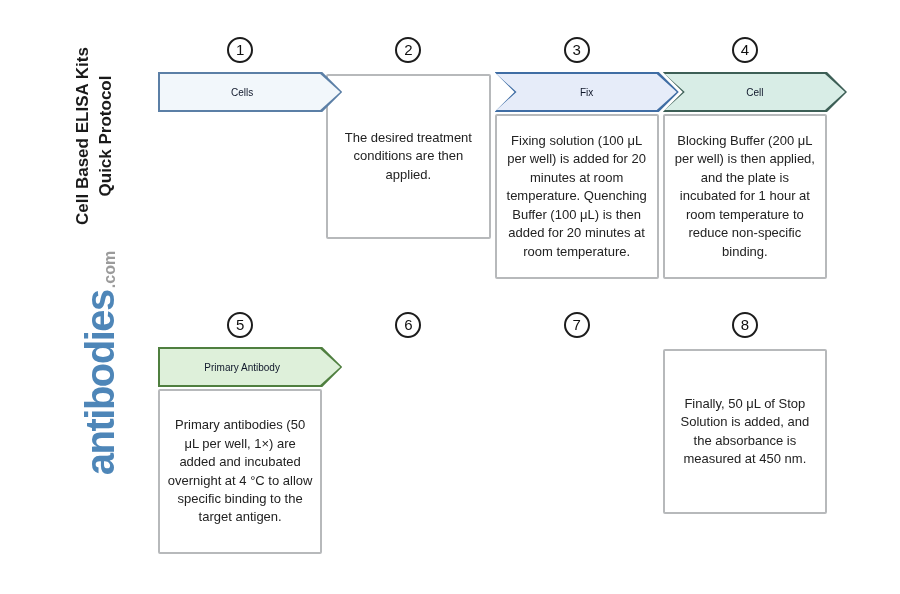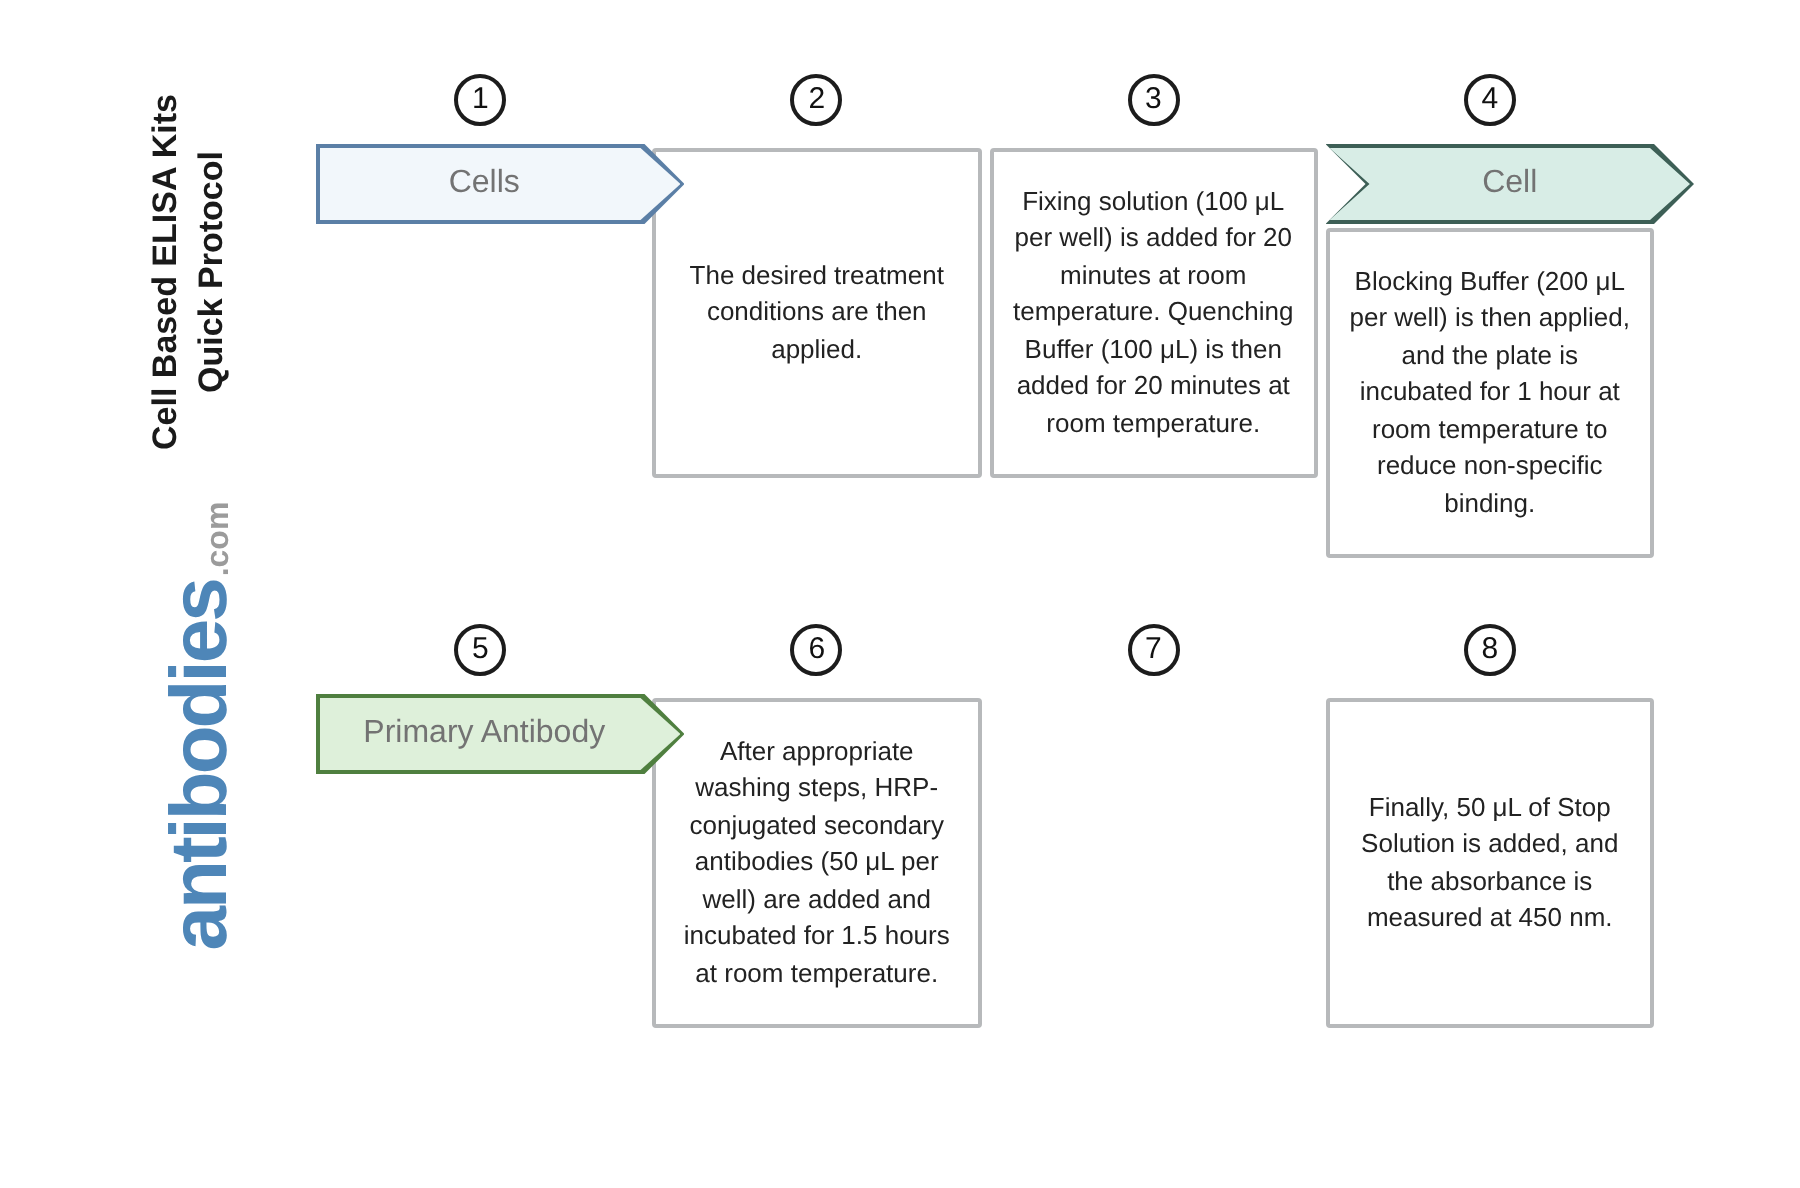--- a/index.html
+++ b/index.html
@@ -43,21 +43,21 @@
   .arrow-inner{
     position:absolute;inset:2px;background:var(--fill,#eee);
     clip-path:polygon(20px 50%,0 0,calc(100% - 20px) 0,100% 50%,calc(100% - 20px) 100%,0 100%);
   }
   .arrow.first .arrow-outer,
   .arrow.first .arrow-inner{
     clip-path:polygon(0 0,calc(100% - 20px) 0,100% 50%,calc(100% - 20px) 100%,0 100%);
   }
   .arrow-label{
     position:absolute;inset:0;display:flex;align-items:center;justify-content:center;
-    padding:0 20px 0 20px;font-size:16px;color:#737373;
+    padding:0 20px 0 20px;font-size:10px;color:#0f172a;
   }
   .arrow.first .arrow-label{padding-left:4px;}
   .desc-box{
     margin-top:2px;height:165px;box-sizing:border-box;
     border:2px solid #b7b9bb;border-radius:2px;background:#ffffff;
     display:flex;align-items:center;justify-content:center;
     text-align:center;font-size:13px;line-height:1.42;color:#222;
     padding:8px 7px;
   }
 </style>
@@ -93,20 +93,25 @@
       <div class="circle-wrap">
         <div class="circle">2</div>
       </div>
       <div class="desc-box">The desired treatment conditions are then applied.</div>
     </div>
 
     <div class="step" style="--fill: #e6ecf9; --border: #3f6da4;">
       <div class="circle-wrap">
         <div class="circle">3</div>
       </div>
+      <div class="arrow">
+        <div class="arrow-outer"></div>
+        <div class="arrow-inner"></div>
+        <div class="arrow-label">Fix</div>
+      </div>
       <div class="desc-box">Fixing solution (100 μL per well) is added for 20 minutes at room temperature. Quenching Buffer (100 μL) is then added for 20 minutes at room temperature.</div>
     </div>
 
     <div class="step" style="--fill: #d8ede6; --border: #3d5f56;">
       <div class="circle-wrap">
         <div class="circle">4</div>
       </div>
       <div class="arrow">
         <div class="arrow-outer"></div>
         <div class="arrow-inner"></div>
@@ -121,27 +126,27 @@
 
     <div class="step" style="--fill: #def0da; --border: #4f7f3f;">
       <div class="circle-wrap">
         <div class="circle">5</div>
       </div>
       <div class="arrow first">
         <div class="arrow-outer"></div>
         <div class="arrow-inner"></div>
         <div class="arrow-label">Primary Antibody</div>
       </div>
+      <div class="desc-box">Primary antibodies (50 μL per well, 1×) are added and incubated overnight at 4 °C to allow specific binding to the target antigen.</div>
     </div>
 
     <div class="step" style="--fill: #eef4dc; --border: #7f8f3e;">
       <div class="circle-wrap">
         <div class="circle">6</div>
       </div>
-      <div class="desc-box">After appropriate washing steps, HRP-conjugated secondary antibodies (50 μL per well) are added and incubated for 1.5 hours at room temperature.</div>
     </div>
 
     <div class="step" style="--fill: #f8f4d8; --border: #b3953f;">
       <div class="circle-wrap">
         <div class="circle">7</div>
       </div>
     </div>
 
     <div class="step" style="--fill: #ebd8ab; --border: #a5802d;">
       <div class="circle-wrap">

